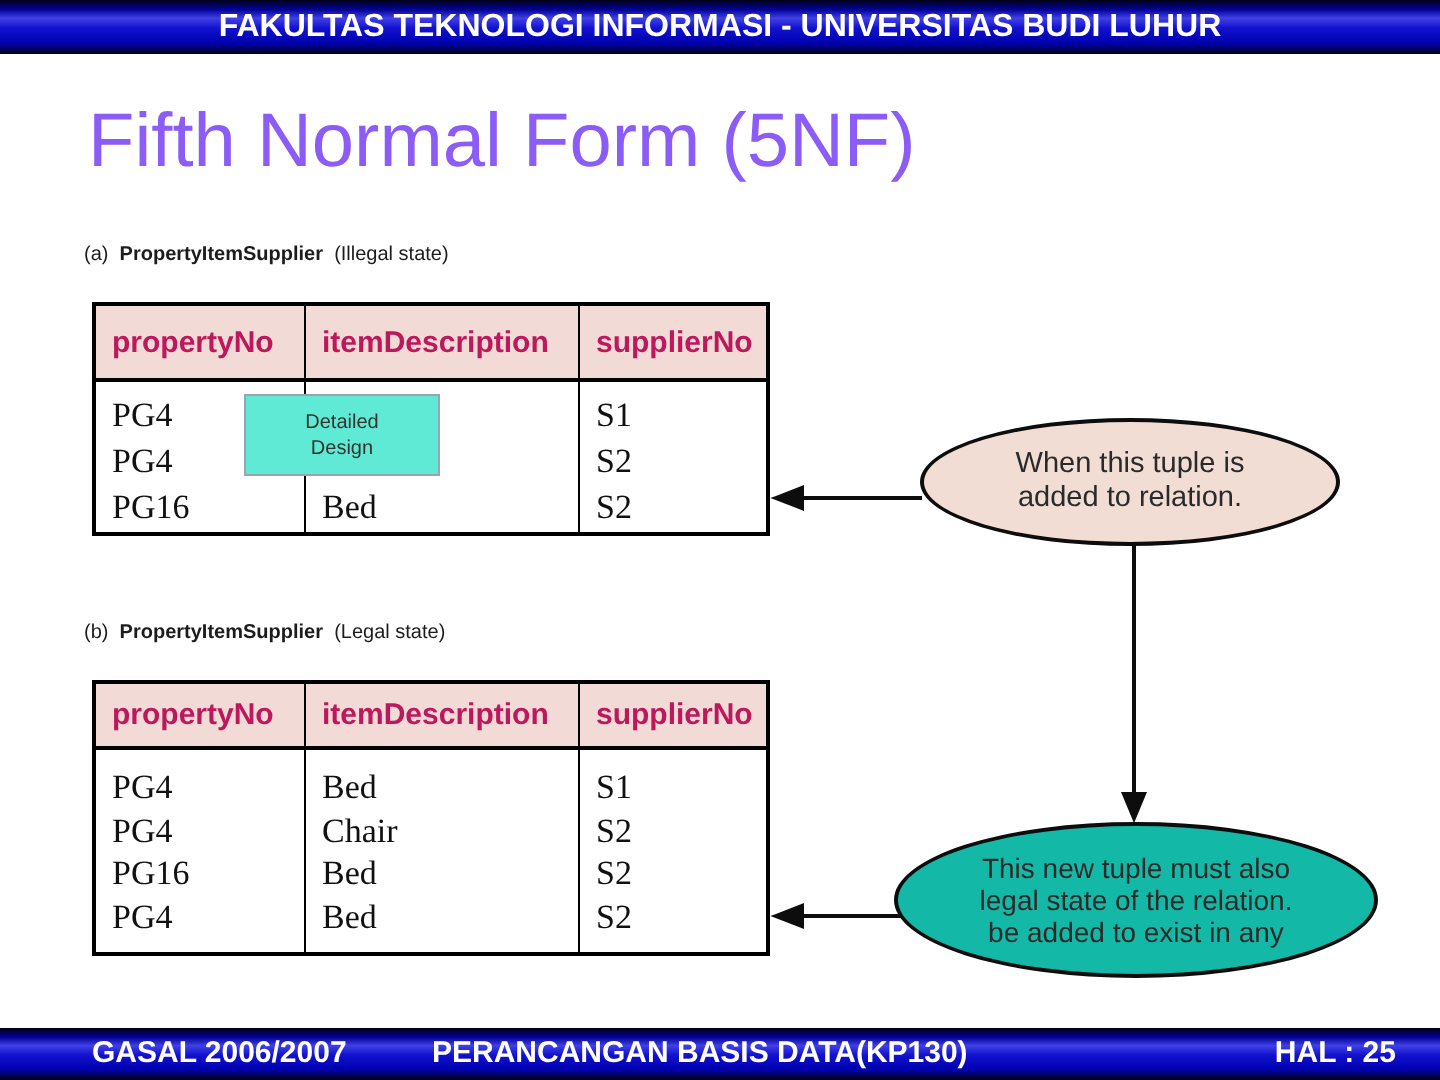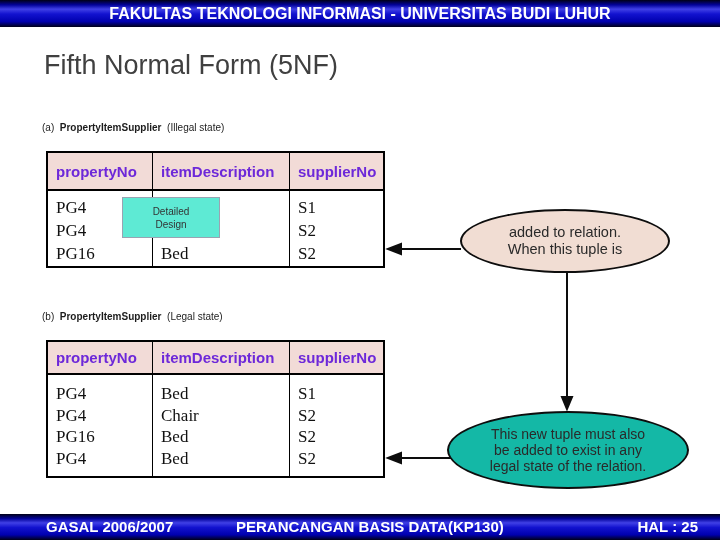--- a/index.html
+++ b/index.html
@@ -11,41 +11,41 @@
   .bar{
     position:absolute;left:0;width:720px;
     background:linear-gradient(180deg,#000016 0%,#02029a 18%,#4040e6 34%,#1212cf 52%,#0000ae 80%,#000018 100%);
     color:#ffffff;font-weight:bold;
   }
   .bar-top{top:0;height:27px;display:flex;align-items:center;justify-content:center;
     font-size:16px;letter-spacing:0px;}
   .bar-bottom{top:514px;height:26px;font-size:15px;}
   .bar-bottom span{position:absolute;top:0;line-height:26px;white-space:nowrap;}
   .f-left{left:46px;}
-  .f-center{left:236px;}
+  .f-center{left:216px;}
   .f-right{right:22px;}
   
   .title{
-    position:absolute;left:44px;top:50px;font-size:27px;color:#404040;
+    position:absolute;left:44px;top:50px;font-size:38px;color:#8b5cf6;
     letter-spacing:0px;white-space:nowrap;
   }
   
   .fig-label{position:absolute;left:42px;font-size:10px;color:#1c1c1c;white-space:nowrap;}
   .fig-label .bold{font-weight:bold;}
   .lbl-a{top:122px;}
   .lbl-b{top:311px;}
   
   .tbl{position:absolute;left:46px;box-sizing:border-box;border:2px solid #000;background:#fff;width:339px;}
   .tbl-a{top:151px;height:117px;}
   .tbl-b{top:340px;height:138px;}
   .hrow{display:flex;border-bottom:2px solid #000;}
   .tbl-a .hrow{height:36px;}
   .tbl-b .hrow{height:31px;}
   .hcell{box-sizing:border-box;display:flex;align-items:center;
-    font-weight:bold;font-size:15px;color:#6d28d9;padding-left:8px;}
+    font-weight:bold;font-size:15px;color:#be185d;padding-left:8px;}
   .c1{width:104px;}
   .c2{width:137px;}
   .c3{flex:1;}
   .hcell.c2,.hcell.c3,.bcol.c2,.bcol.c3{border-left:1.5px solid #000;}
   .tbody{display:flex;}
   .tbl-a .tbody{height:77px;}
   .tbl-b .tbody{height:101px;}
   .bcol{box-sizing:border-box;padding-left:8px;}
   .tbl-a .bcol{padding-top:5px;}
   .tbl-b .bcol{padding-top:8px;}
@@ -145,28 +145,28 @@
       <div class="bcol c3">
         <div class="bcell">S1</div>
         <div class="bcell">S2</div>
         <div class="bcell">S2</div>
         <div class="bcell">S2</div>
       </div>
     </div>
   </div>
 
   <div class="callout callout-1" style="background:#f1ddd3;">
+    <span>When this tuple is</span>
     <span>added to relation.</span>
-    <span>When this tuple is</span>
   </div>
 
   <div class="callout callout-2" style="background:#14b8a6;">
     <span>This new tuple must also</span>
+    <span>legal state of the relation.</span>
     <span>be added to exist in any</span>
-    <span>legal state of the relation.</span>
   </div>
 
   <svg class="connectors" viewBox="0 0 720 540">
     <g stroke="#0d0d0d" stroke-width="2" fill="#0d0d0d">
 
       <line x1="461" y1="249" x2="398" y2="249"></line>
       <polygon points="388,249 401,244 401,254"></polygon>
 
       <line x1="567" y1="272" x2="567" y2="399"></line>
       <polygon points="567,409 562,397 572,397"></polygon>

